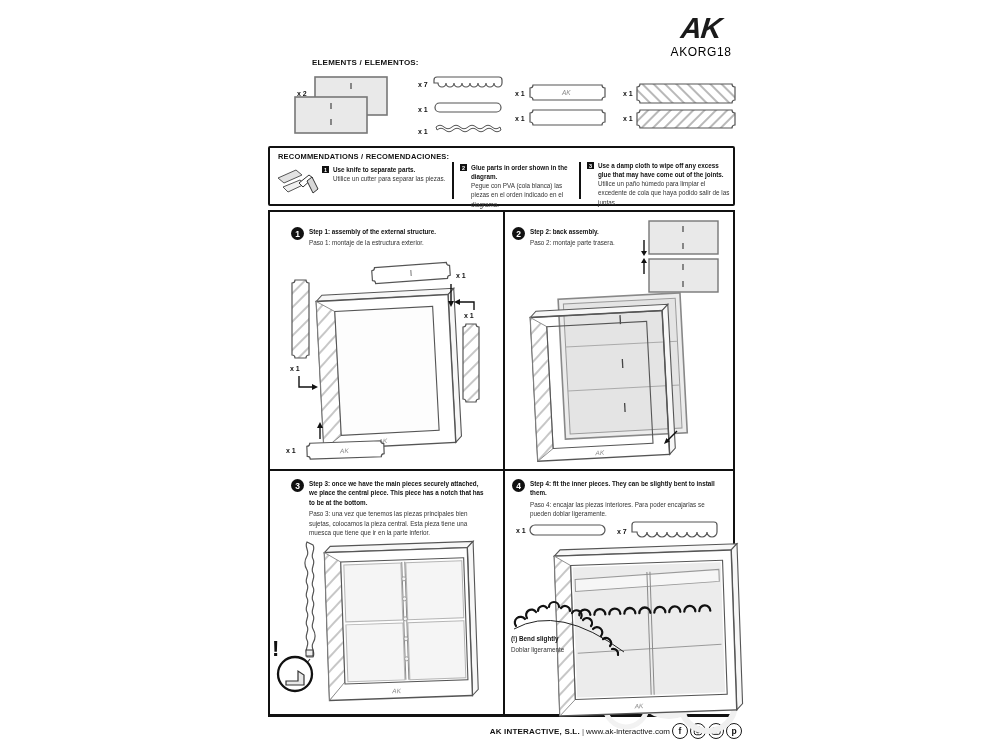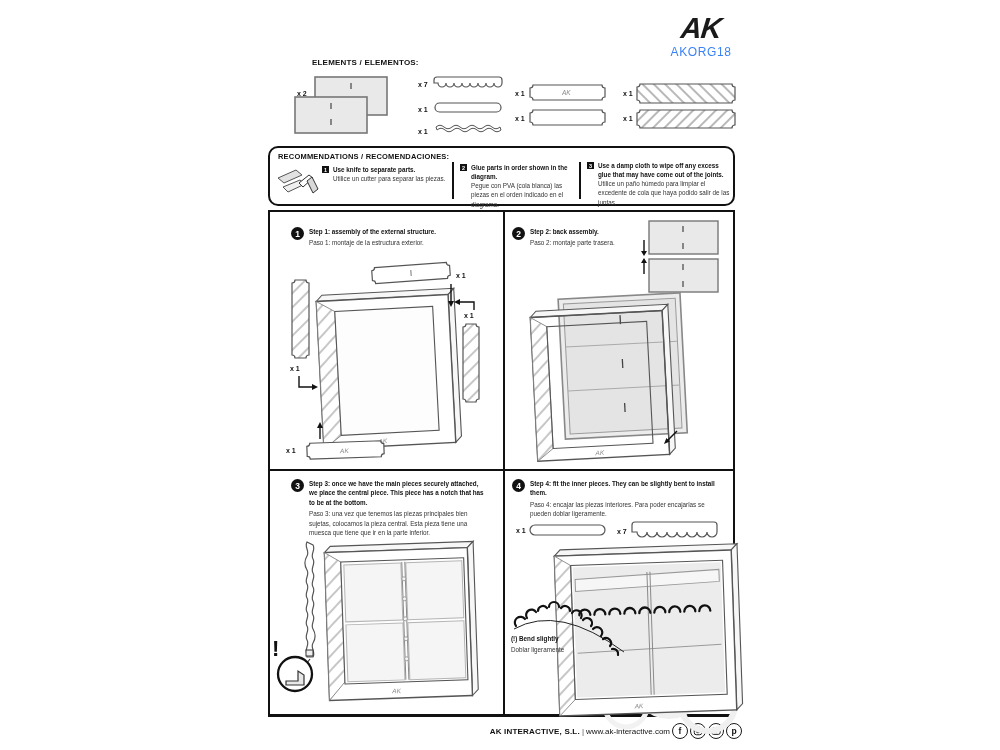--- a/index.html
+++ b/index.html
@@ -6,28 +6,28 @@
   body{width:1000px;height:750px;background:#ffffff;font-family:"Liberation Sans",sans-serif;color:#111;position:relative;overflow:hidden;}
   .page{position:absolute;inset:0;background:#fff;}
   svg{overflow:visible;display:block;}
   svg text{font-family:"Liberation Sans",sans-serif;}
   .lbl{font-size:7px;font-weight:bold;fill:#111;}
   .ak-scribble{font-size:6.5px;font-style:italic;fill:#8a8a8a;}
 
   
   .logo-block{position:absolute;left:655px;top:14px;width:92px;text-align:center;}
   .logo{font-weight:bold;font-style:italic;font-size:29px;letter-spacing:-1px;transform:skewX(-6deg);display:inline-block;color:#1a1a1a;line-height:1;}
-  .product-code{font-size:12px;letter-spacing:.6px;color:#3b82f6;margin-top:2px;}
+  .product-code{font-size:12px;letter-spacing:.6px;color:#000000;margin-top:2px;}
 
   
   .elements-title{position:absolute;left:273px;top:58px;font-size:8px;font-weight:bold;letter-spacing:.2px;margin-left:39px;}
   .elements-art{position:absolute;left:268px;top:66px;}
 
   
-  .rec-box{position:absolute;left:268px;top:146px;width:467px;height:60px;border:2px solid #111;border-radius:10px;box-sizing:border-box;background:#fff;}
+  .rec-box{position:absolute;left:268px;top:146px;width:467px;height:60px;border:2px solid #111;border-radius:2px;box-sizing:border-box;background:#fff;}
   .rec-title{position:absolute;left:8px;top:4px;font-size:7.5px;font-weight:bold;letter-spacing:.2px;}
   .rec-divider{position:absolute;top:14px;bottom:5px;width:1.5px;background:#111;}
   .rec-item{position:absolute;display:flex;gap:4px;}
   .badge{width:7px;height:7px;background:#111;color:#fff;font-size:5.5px;font-weight:bold;display:flex;align-items:center;justify-content:center;flex:0 0 auto;margin-top:1px;}
   .rec-text .en{font-size:6.3px;font-weight:bold;line-height:1.45;}
   .rec-text .es{font-size:6.3px;color:#333;line-height:1.45;}
   .knife-wrap{position:absolute;left:6px;top:18px;}
 
   
   .steps-box{position:absolute;left:268px;top:210px;width:467px;height:507px;border:2px solid #111;border-bottom-width:3.5px;box-sizing:border-box;background:#fff;}

